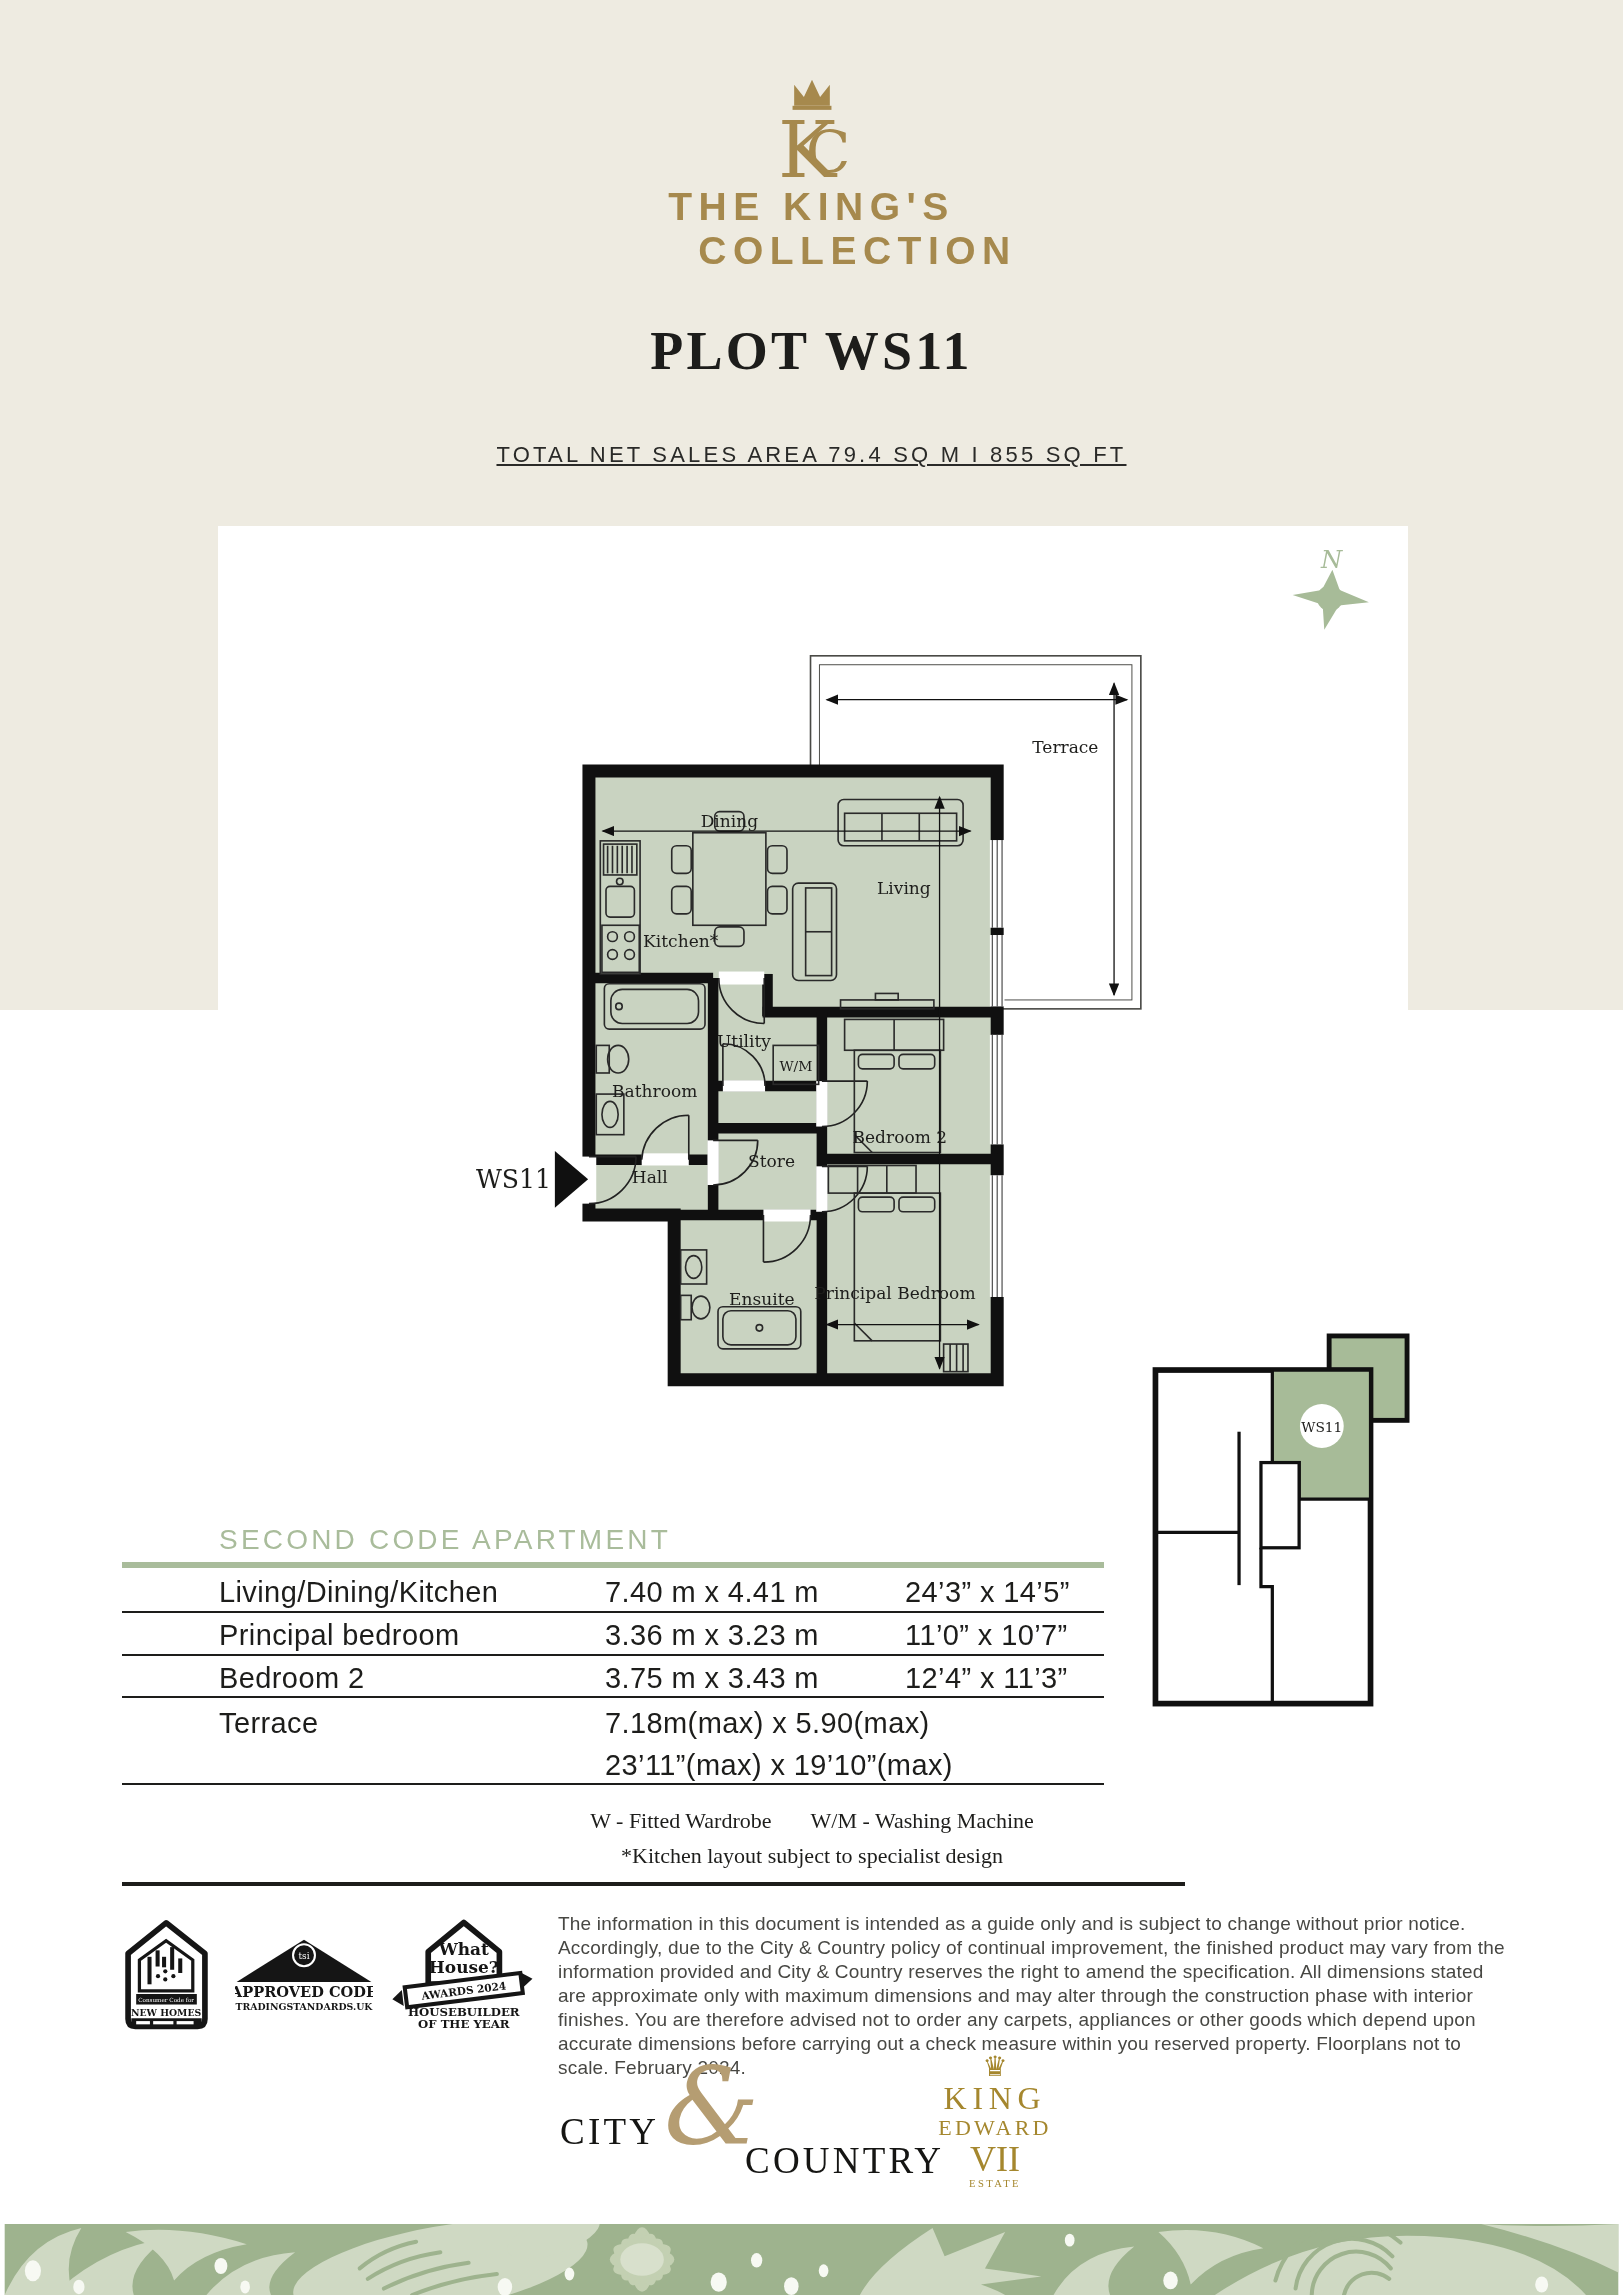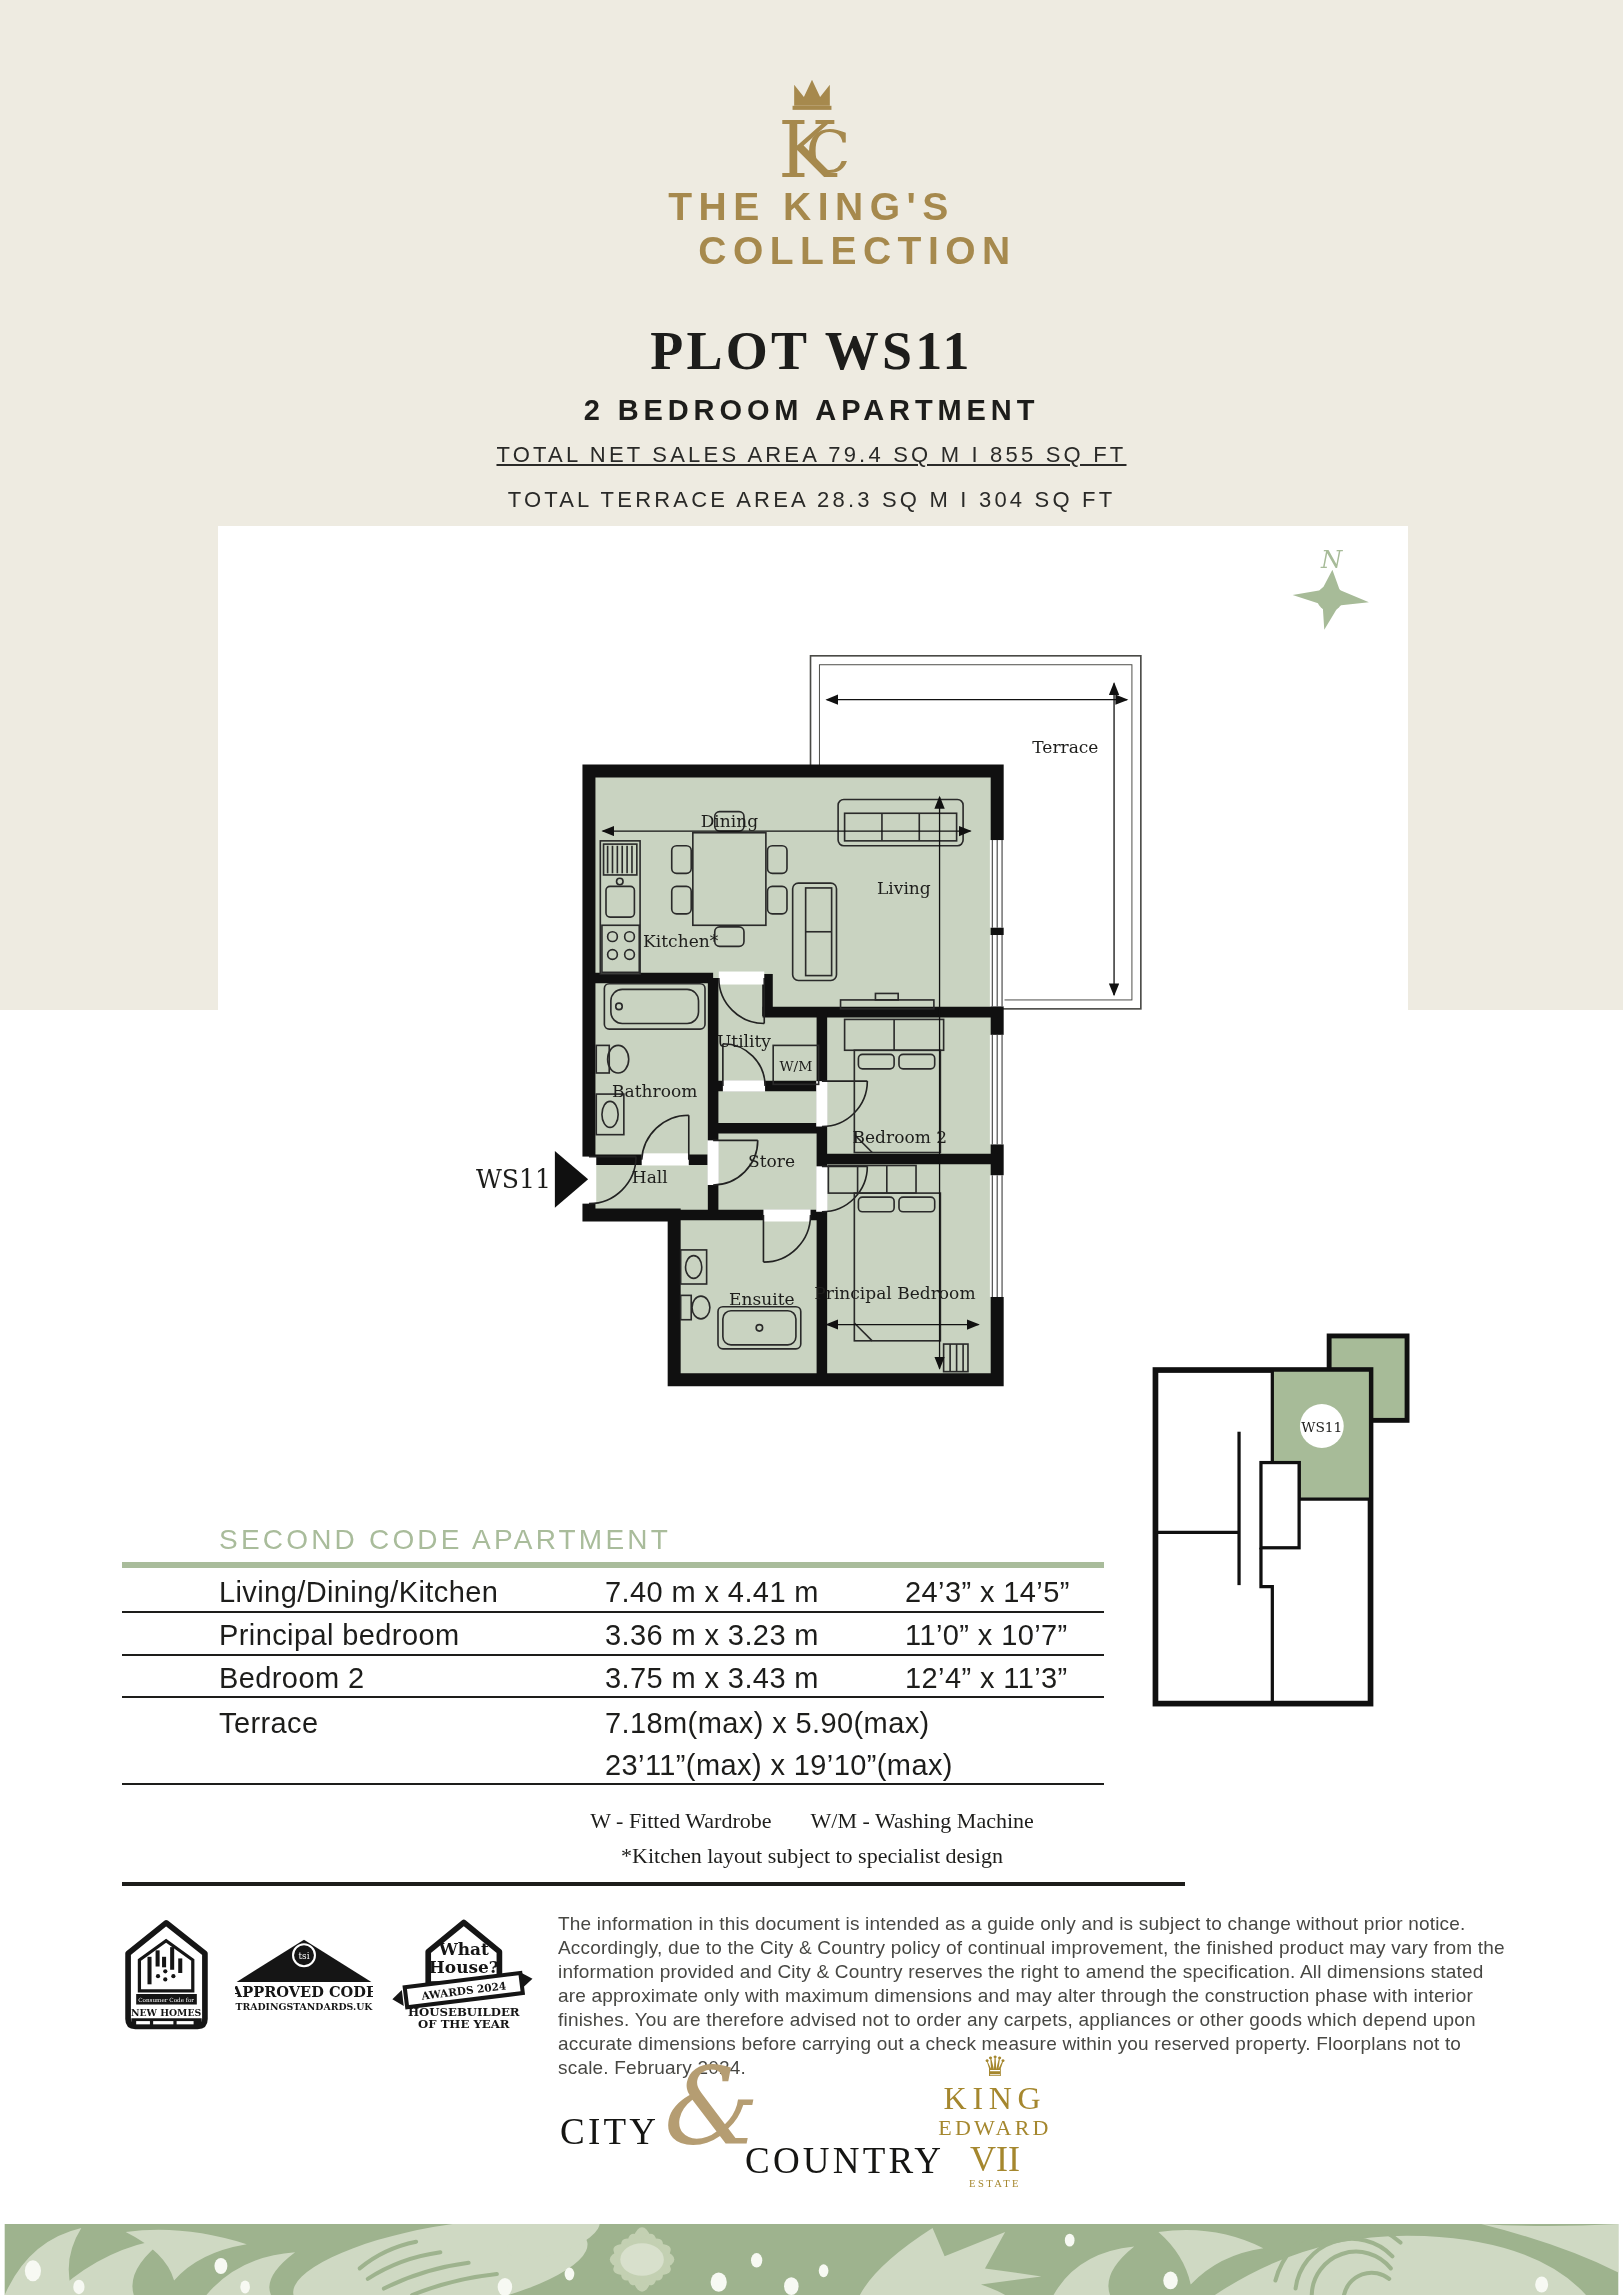--- a/index.html
+++ b/index.html
@@ -45,23 +45,21 @@
       <path d="M58,38 L58,12 L70,27 L80,6 L90,27 L102,12 L102,38 Z"></path>
       <rect x="56" y="38" width="48" height="5"></rect>
     </g>
     <text x="74" y="126" text-anchor="middle" font-size="96" fill="#a6894d" font-family="Liberation Serif, serif">K</text>
     <text x="100" y="120" text-anchor="middle" font-size="72" fill="#a6894d" font-family="Liberation Serif, serif">C</text>
   </svg>
 
   <div class="abs ctr brand" style="top:185px;">THE KING'S</div>
   <div class="abs ctr brand" style="top:229px;padding-left:46px;">COLLECTION</div>
   <div class="abs ctr plot-title" style="top:320px;">PLOT WS11</div>
-  <div class="abs ctr subtitle" style="top:394px;">2 BEDROOM APARTMENT</div>
   <div class="abs ctr area-line" style="top:442px;text-decoration:underline;">TOTAL NET SALES AREA 79.4 SQ M  I  855 SQ FT</div>
-  <div class="abs ctr area-line" style="top:487px;">TOTAL TERRACE AREA 28.3 SQ M  I  304 SQ FT</div>
 
   <svg class="abs" style="left:455px;top:487px;" width="974" height="1258" viewBox="560 600 1200 1550">
     <defs>
       <marker id="arrE" markerWidth="12" markerHeight="10" refX="9" refY="4" orient="auto">
         <path d="M0,0 L10,4 L0,8 Z" fill="#111"></path>
       </marker>
       <marker id="arrS" markerWidth="12" markerHeight="10" refX="9" refY="4" orient="auto-start-reverse">
         <path d="M0,0 L10,4 L0,8 Z" fill="#111"></path>
       </marker>
     </defs>

